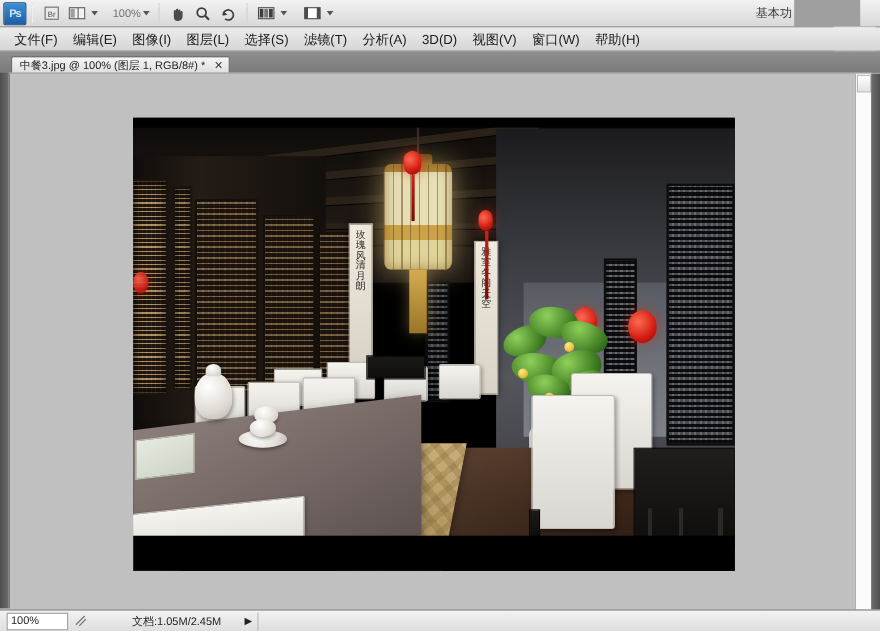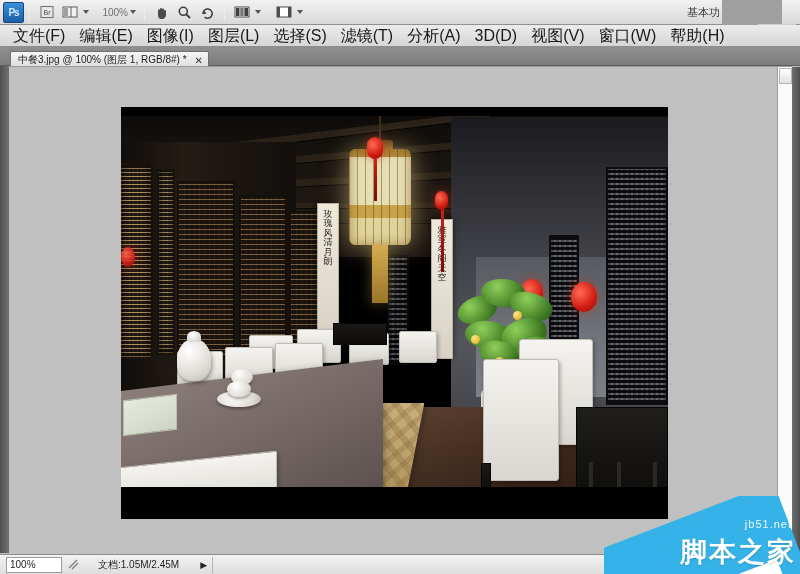--- a/index.html
+++ b/index.html
@@ -59,21 +59,21 @@
   }
 
   
   .menubar{
     position:absolute; left:0; top:25px; width:800px; height:22px;
     background:linear-gradient(#ececec,#d6d6d6);
     border-bottom:1px solid #8e8e8e;
     display:flex; align-items:center; padding-left:6px;
   }
   .menuitem{
-    font-size:16px; color:#1a1a1a; padding:2px 7px;
+    font-size:12px; color:#1a1a1a; padding:2px 7px;
     white-space:nowrap; line-height:16px;
   }
 
   
   .tabstrip{
     position:absolute; left:0; top:47px; width:800px; height:19px;
     background:linear-gradient(#8f8f8f,#7c7c7c);
     border-bottom:1px solid #5d5d5d;
   }
   .doctab{
@@ -304,21 +304,21 @@
     border-top:1px solid #8e8e8e;
     display:flex; align-items:center; font-size:10px; color:#1e1e1e;
   }
   .sb-zoom{
     width:56px; height:16px; margin-left:6px; padding:0 3px;
     background:#fff; border:1px solid #9c9c9c;
     display:flex; align-items:center; font-size:10px;
   }
   .sb-grip{ width:14px; height:16px; margin-left:4px;
     display:flex; align-items:center; justify-content:center; color:#6a6a6a; font-size:9px;}
-  .sb-doc{ margin-left:18px; white-space:nowrap; }
+  .sb-doc{ margin-left:40px; white-space:nowrap; }
   .sb-arrow{
     margin-left:18px; width:13px; height:14px;
     display:flex; align-items:center; justify-content:center;
     color:#222; font-size:9px;
   }
   .sb-rest{ flex:1; height:16px; margin-left:2px; border-left:1px solid #b5b5b5; }
 
   .left-rail{
     position:absolute; left:0; top:66px; width:8px; height:487px;
     background:linear-gradient(90deg,#4e4e4e,#6e6e6e);
@@ -581,20 +581,14 @@
     <div class="sb-grip">
       <svg width="11" height="11" viewBox="0 0 11 11">
         <path d="M1 9 L9 1 M4 10 L10 4" stroke="#7a7a7a" stroke-width="1.2" fill="none"></path>
       </svg>
     </div>
     <div class="sb-doc">文档:1.05M/2.45M</div>
     <div class="sb-arrow">▶</div>
     <div class="sb-rest"></div>
   </div>
 
-  <div class="wm">
-    <div class="wm-band"></div>
-    <div class="wm-white"></div>
-    <div class="wm-url">jb51.net</div>
-    <div class="wm-cn">脚本之家</div>
-  </div>
 
 </div>
 
 </body></html>

